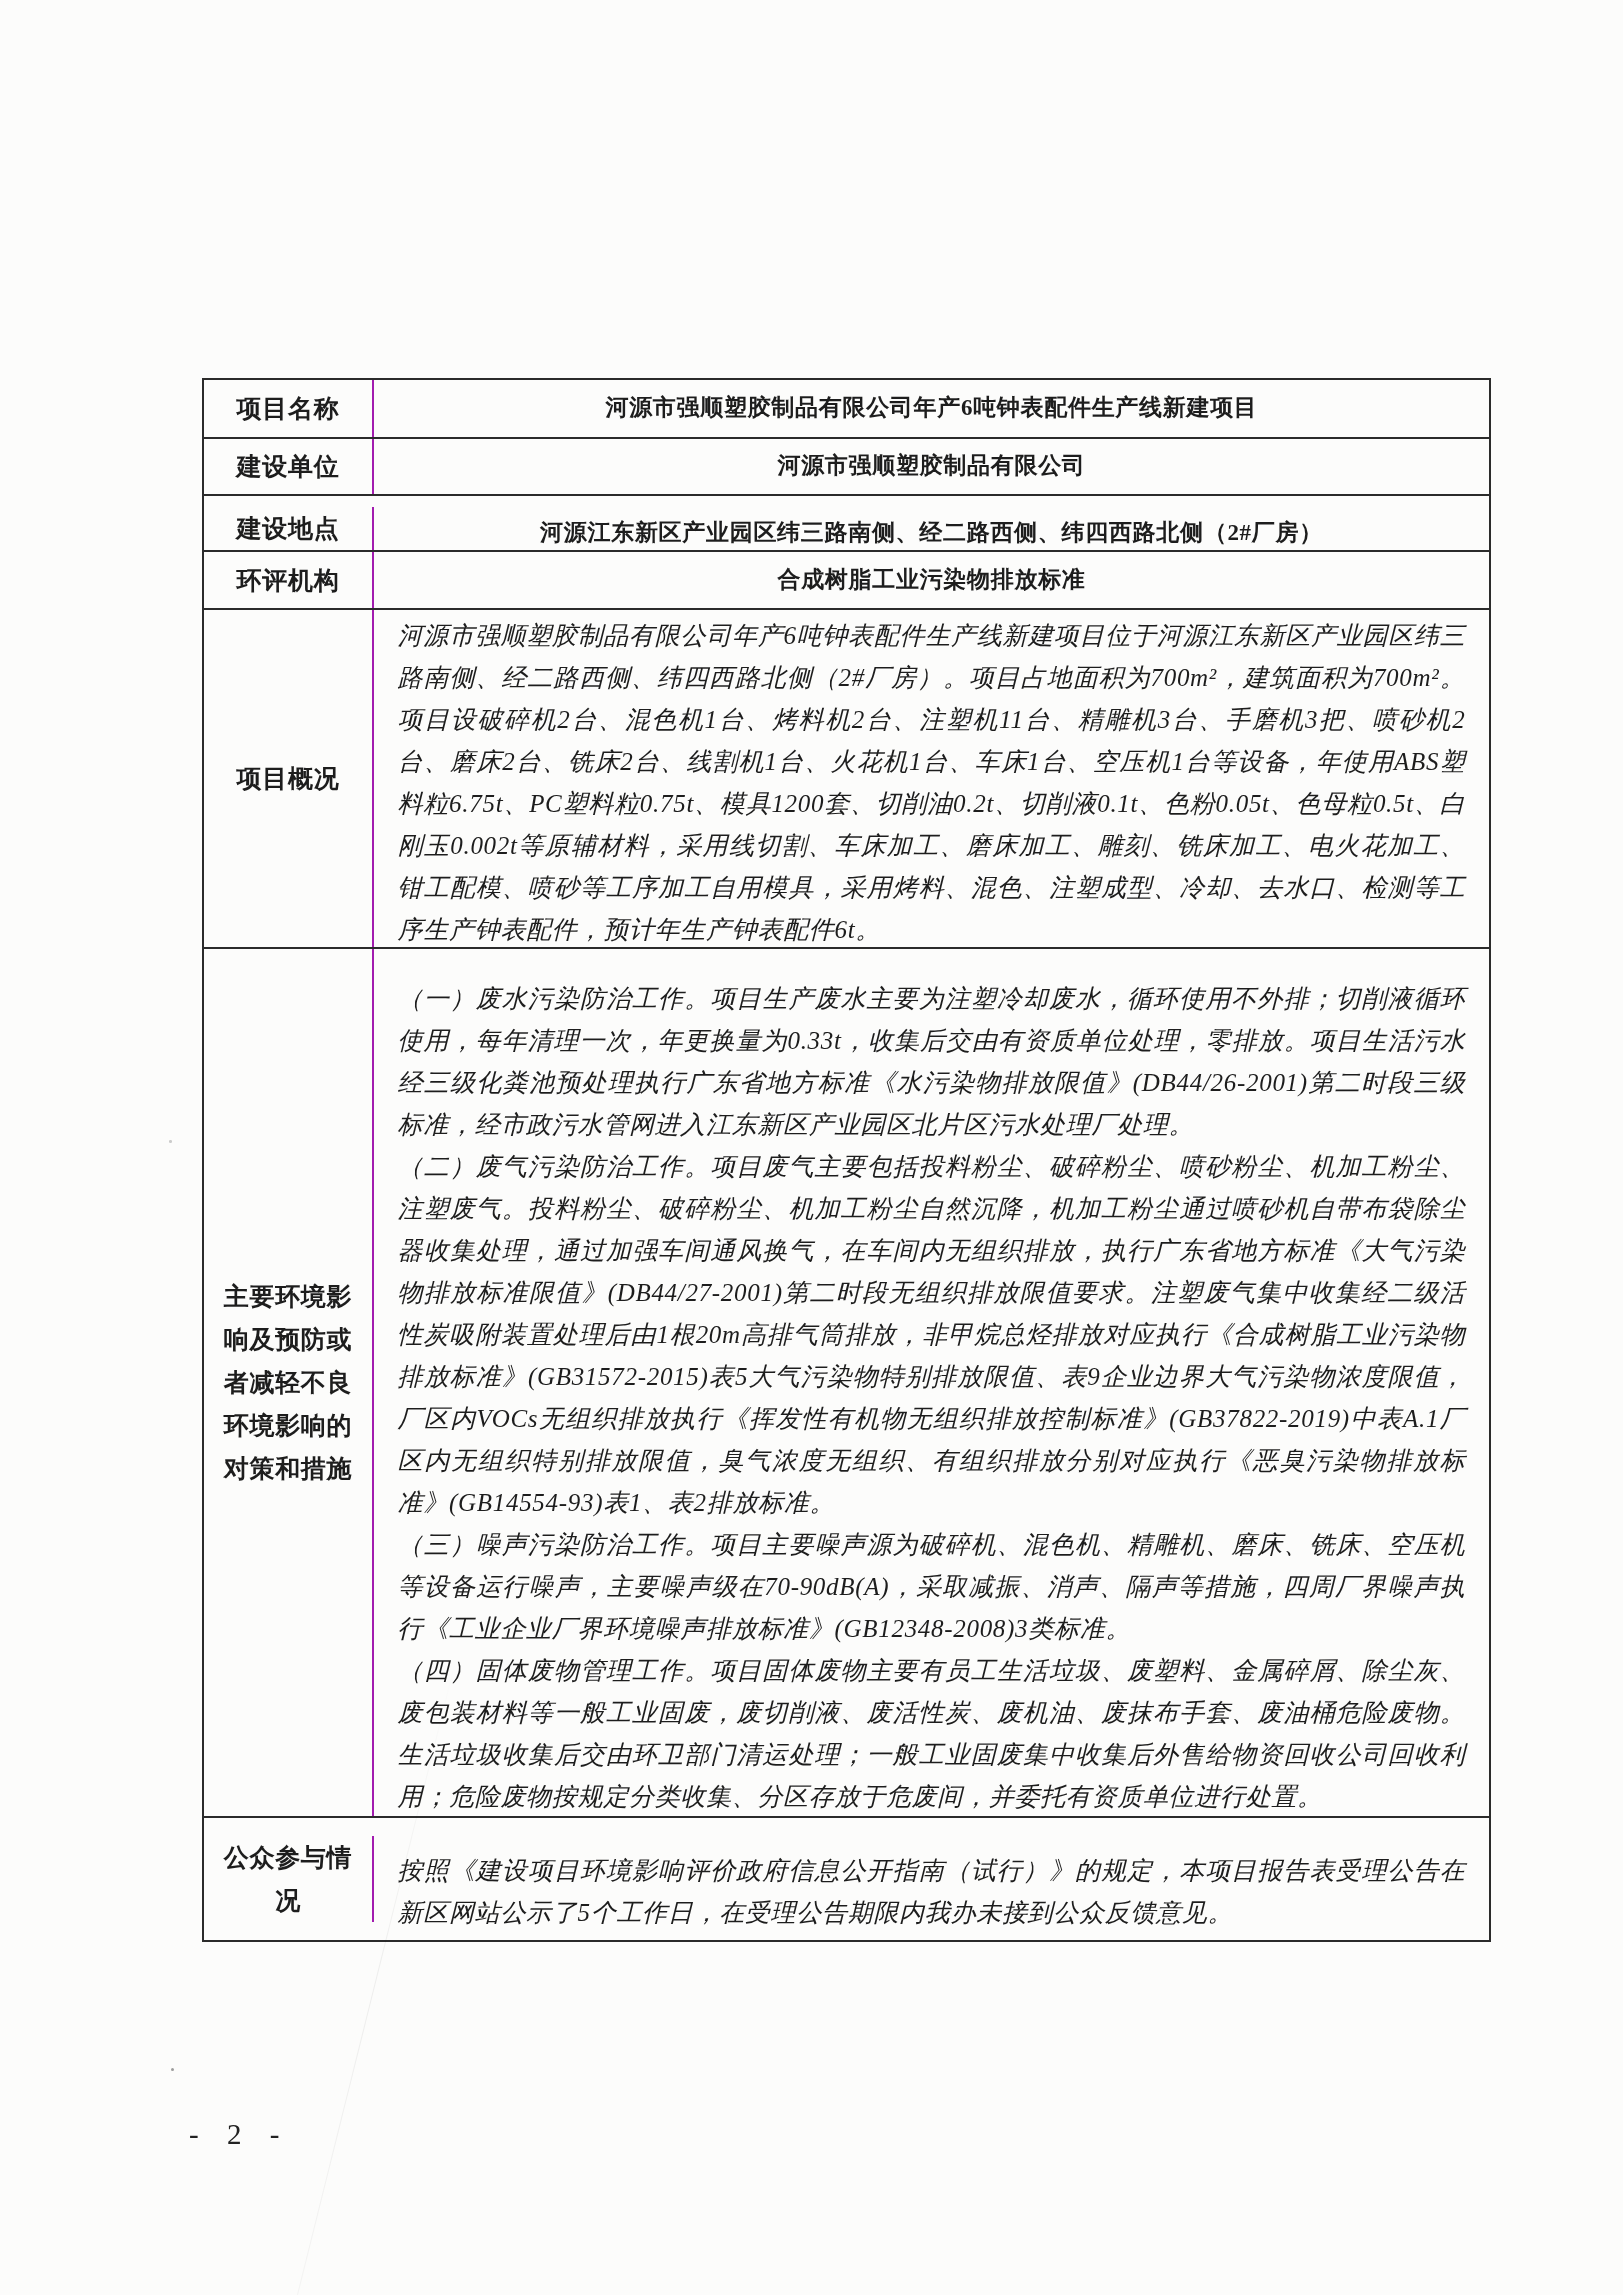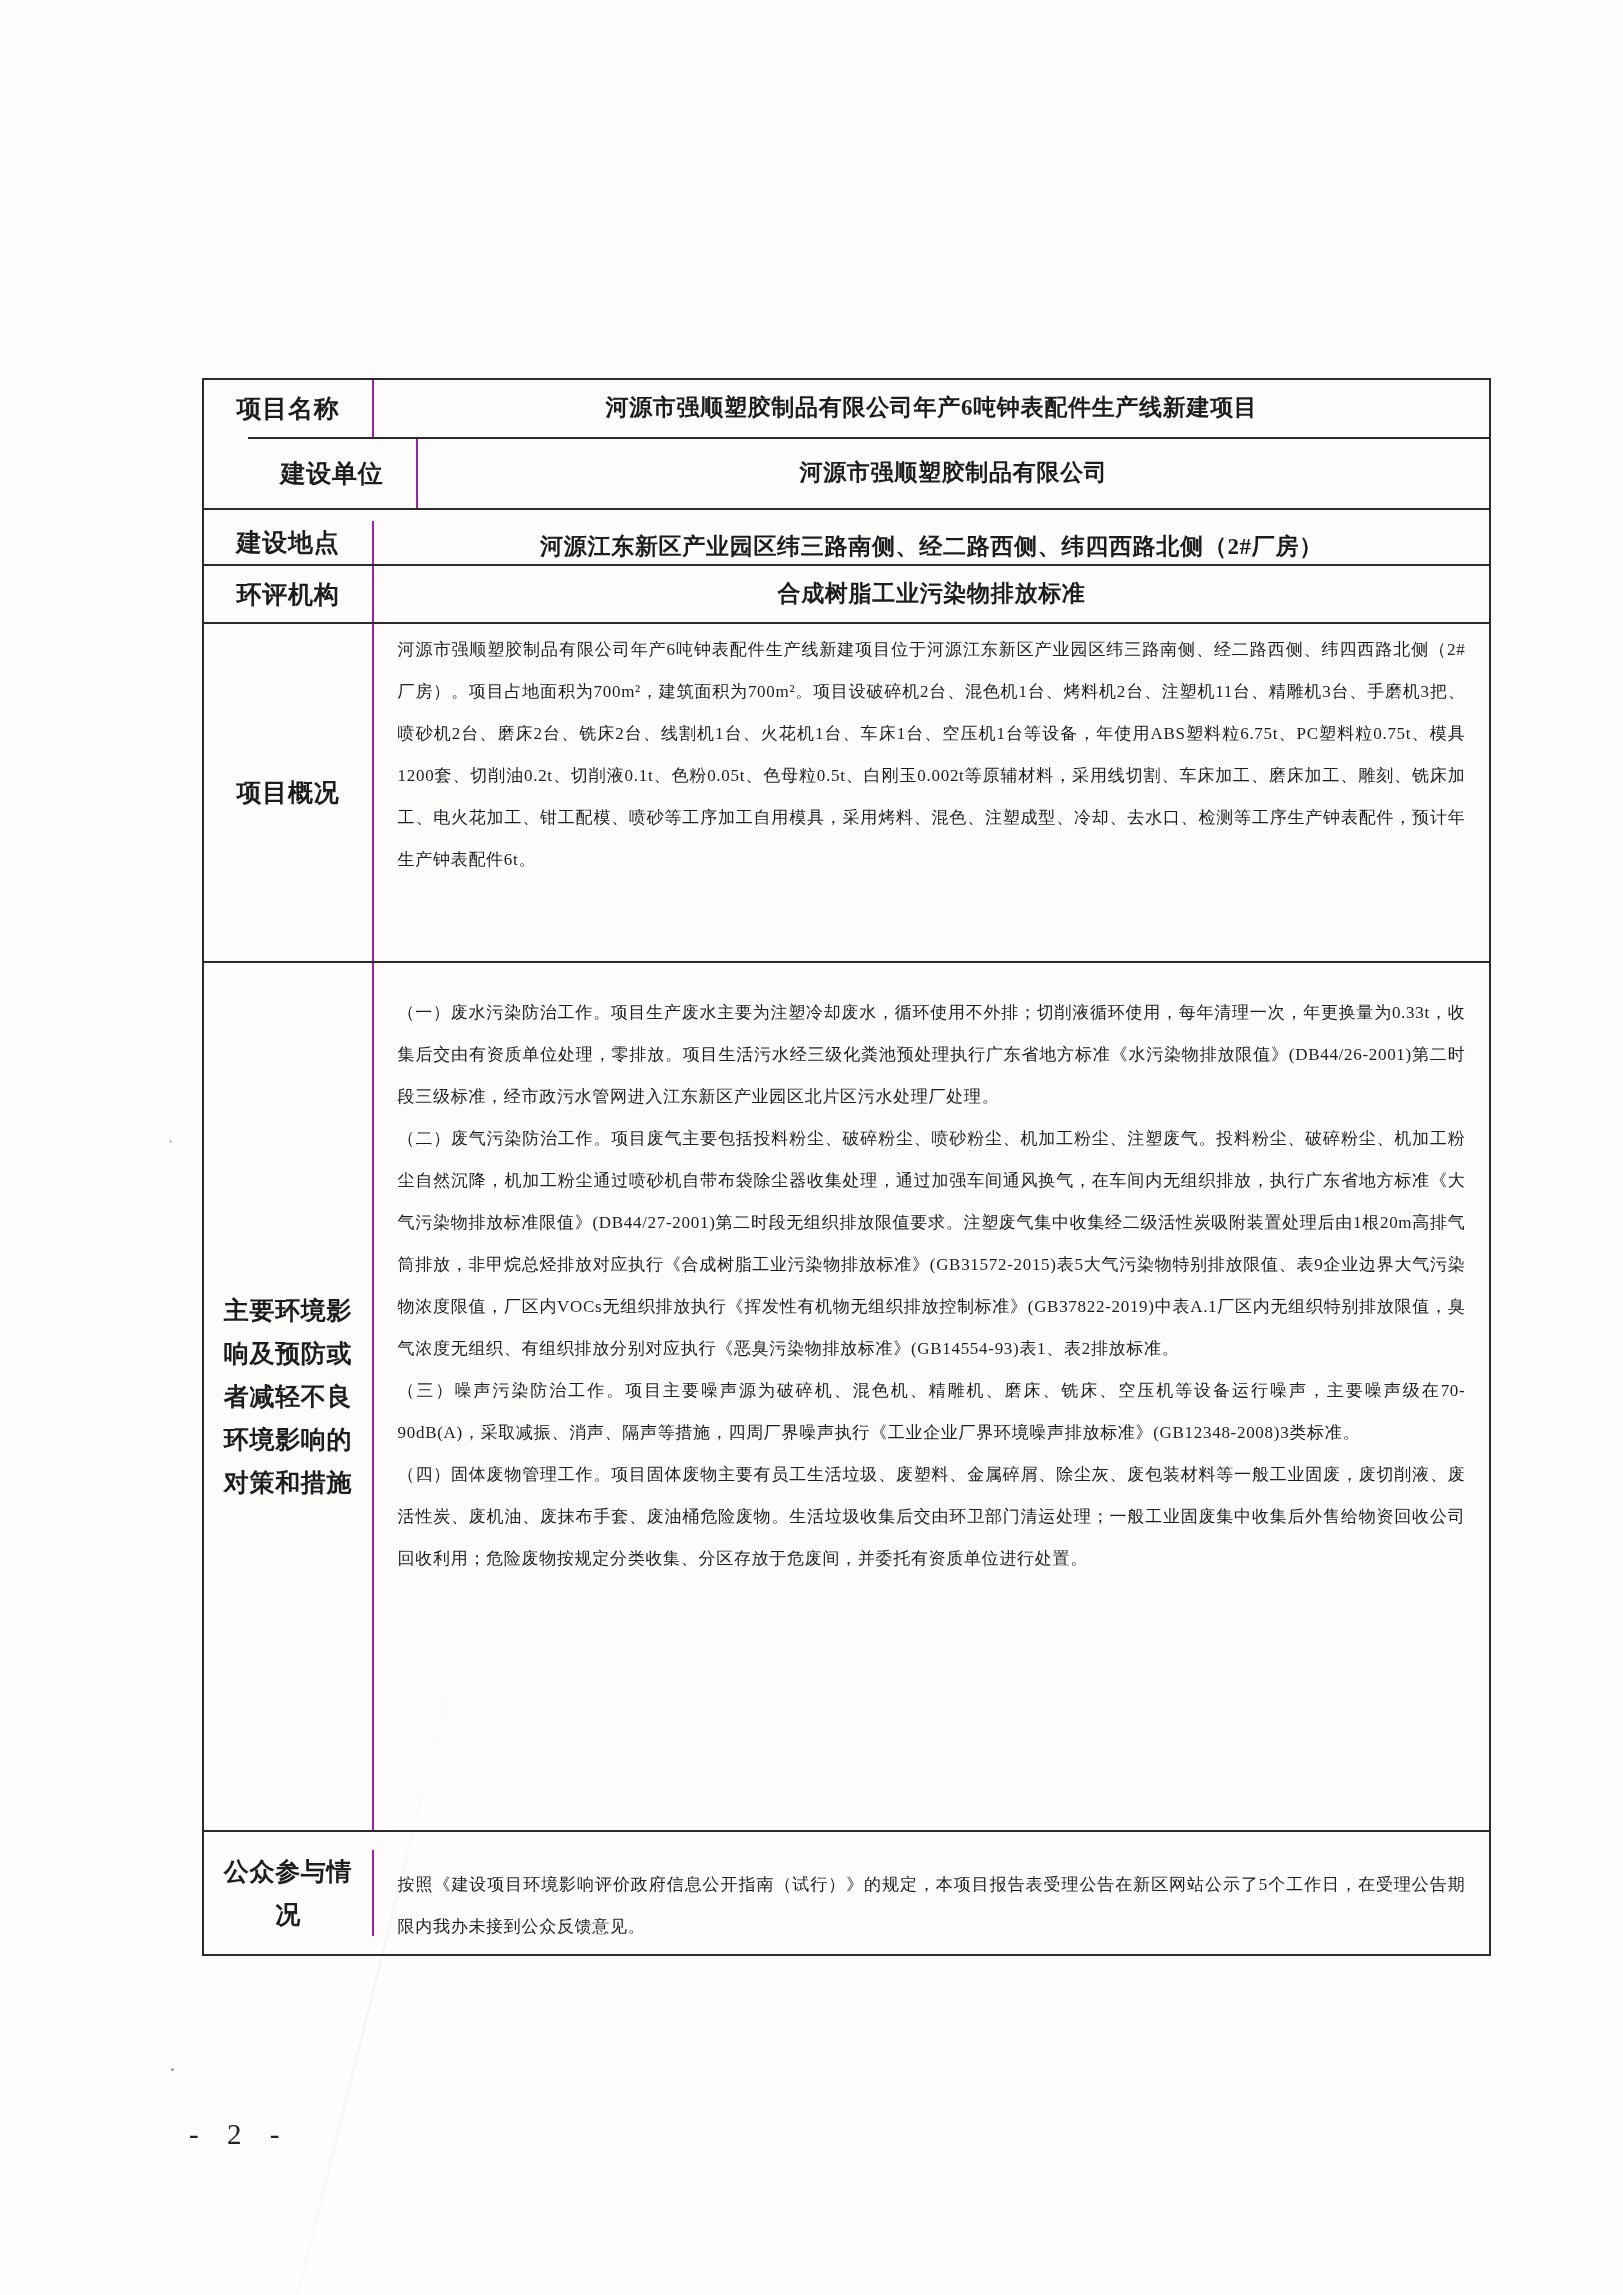--- a/index.html
+++ b/index.html
@@ -57,28 +57,29 @@
     font-weight: bold;
     font-size: 23px;
     line-height: 1.5;
     padding: 0 19.6px;
     letter-spacing: 0.7px;
   }
   .para-cell {
     flex: 1 1 auto;
     box-sizing: border-box;
     display: block;
-    font-size: 17px;
+    font-size: 25px;
     line-height: 42px;
     text-align: justify;
     text-align-last: left;
     letter-spacing: 0.7px;
+    font-style: italic;
   }
   .r1 { height: 57px; }
-  .r2 { height: 71px; margin-left: 44px; }
+  .r2 { height: 57px; }
   .r3 { height: 56px; align-items: flex-end; }
   .r4 { height: 58px; }
   .r5 { height: 339px; }
   .r6 { height: 869px; }
   .r7 { height: 124px; align-items: center; }
   .r5 .para-cell { padding: 5.2px 23.6px 0 23.6px; }
   .r6 .para-cell { padding: 29px 23.6px 0 23.6px; }
   .r7 .para-cell { padding: 25px 23.6px 0 23.6px; }
   .para { margin: 0; }
   .page-number {

